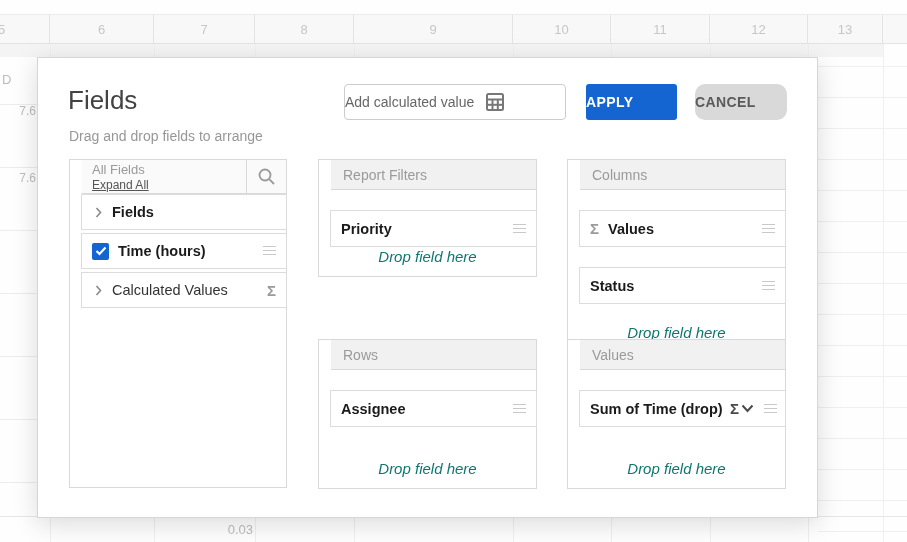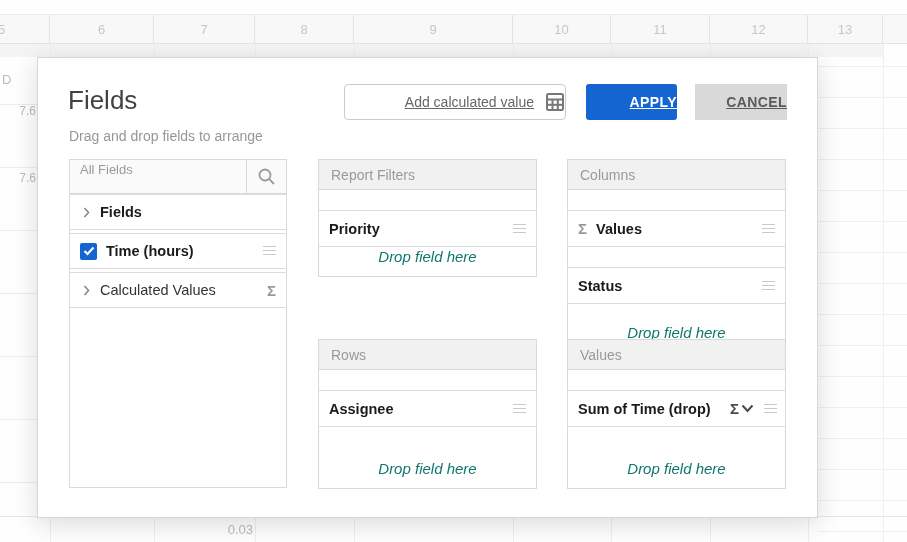--- a/index.html
+++ b/index.html
@@ -22,28 +22,28 @@
   .bg-v1{left:0;top:104px;width:36px;text-align:right;font-size:12px;}
   .bg-v2{left:0;top:171px;width:36px;text-align:right;font-size:12px;}
   .bg-b1{left:157px;top:522px;width:96px;text-align:right;font-size:13px;}
   .bg-b2{left:355px;top:502px;width:156px;text-align:right;font-size:12px;}
   
   .modal{position:absolute;left:37px;top:57px;width:779px;height:459px;background:#fff;
     border:1px solid #d6d6d6;box-shadow:0 6px 24px rgba(0,0,0,.14);z-index:10;}
   .modal *{box-sizing:border-box;}
   .dlg-title{position:absolute;left:30px;top:27px;font-size:26px;color:#424242;font-weight:400;}
   .dlg-subtitle{position:absolute;left:31px;top:70px;font-size:14px;color:#979797;}
-  .btn{position:absolute;display:flex;align-items:center;justify-content:flex-end;cursor:pointer;text-decoration:underline;}
+  .btn{position:absolute;display:flex;align-items:center;justify-content:flex-start;cursor:pointer;}
   .btn-addcalc{left:306px;top:26px;width:222px;height:36px;border:1px solid #cccccc;border-radius:4px;
     background:#fff;gap:11px;font-size:14px;color:#666;}
   .btn-apply{left:548px;top:26px;width:91px;height:36px;background:var(--accent,#1464d2);color:#fff;
     font-weight:700;font-size:14px;letter-spacing:.4px;border-radius:3px;}
   .btn-cancel{left:657px;top:26px;width:92px;height:36px;background:var(--cancel,#d9d9d9);color:#5a5a5a;
-    font-weight:700;font-size:14px;letter-spacing:.4px;border-radius:0;}
-  .panel{position:absolute;border:1px solid #d9d9d9;background:#fff;}
+    font-weight:700;font-size:14px;letter-spacing:.4px;border-radius:10px;}
+  .panel{position:absolute;border:1px solid #d9d9d9;background:#fff;padding-left:12px;}
   .p-allfields{left:31px;top:101px;width:218px;height:329px;}
   .p-rf{left:280px;top:101px;width:219px;height:118px;}
   .p-cols{left:529px;top:101px;width:219px;height:194px;}
   .p-rows{left:280px;top:281px;width:219px;height:150px;}
   .p-vals{left:529px;top:281px;width:219px;height:150px;}
   .panel-header{height:30px;background:#f1f1f1;border-bottom:1px solid #d9d9d9;display:flex;
     align-items:center;padding:0 12px;font-size:14px;color:#9a9a9a;}
   .af-header{position:relative;height:34px;background:#fafafa;border-bottom:1px solid #d9d9d9;padding:2px 10px;}
   .af-title{font-size:13px;color:#9a9a9a;line-height:16px;}
   .af-expand{font-size:12px;color:#555;text-decoration:underline;line-height:14px;cursor:pointer;}
@@ -122,20 +122,21 @@
           <line x1="2" y1="12.8" x2="18" y2="12.8" stroke="#777" stroke-width="2"></line>
         </svg>
       </span>
     </div>
     <div class="btn btn-apply">APPLY</div>
     <div class="btn btn-cancel">CANCEL</div>
 
     <div class="panel p-allfields">
       <div class="af-header">
         <div class="af-title">All Fields</div>
+        <div class="af-expand">Expand All</div>
         <div class="af-search">
           <span style="display:flex">
             <svg width="19" height="19" viewBox="0 0 19 19">
               <circle cx="8" cy="8" r="5.5" fill="none" stroke="#9a9a9a" stroke-width="1.8"></circle>
               <line x1="12.2" y1="12.2" x2="17" y2="17" stroke="#9a9a9a" stroke-width="1.8"></line>
             </svg>
           </span>
         </div>
       </div>
       <div class="field-card">

